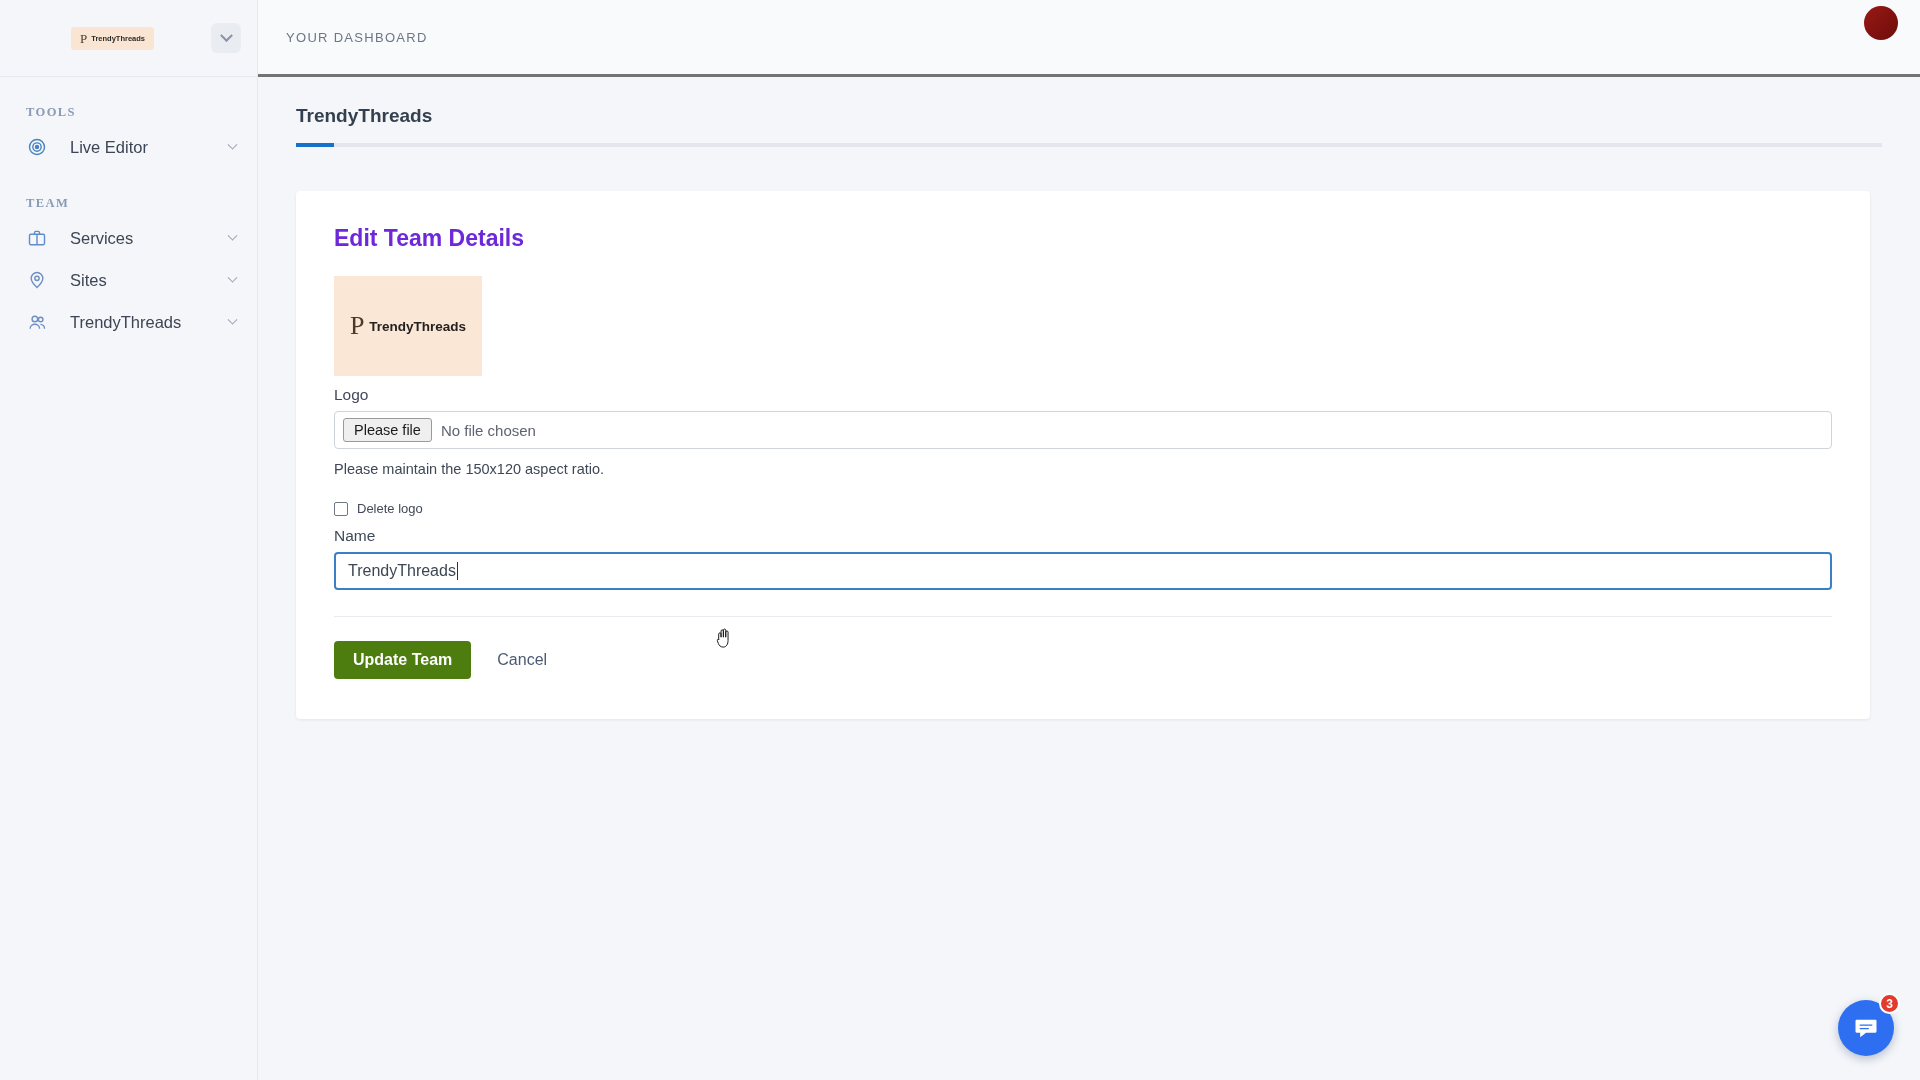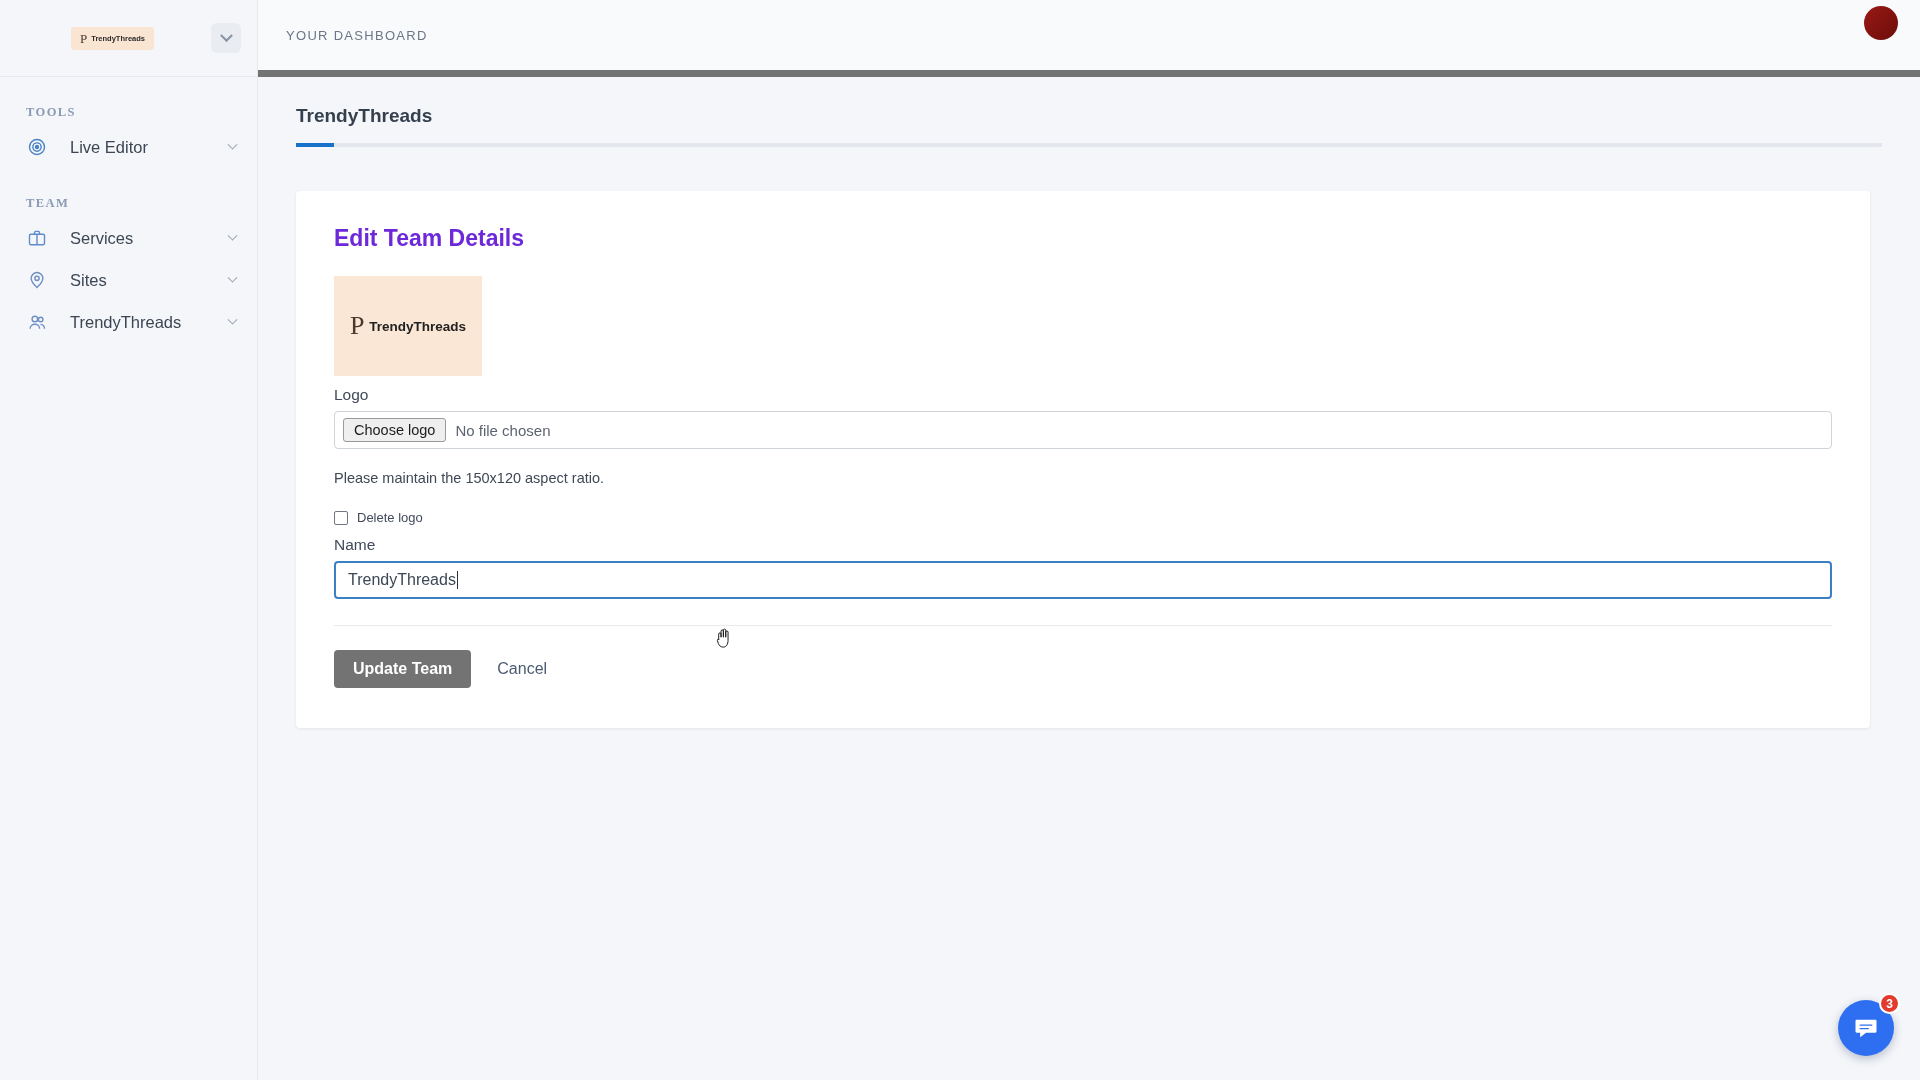--- a/index.html
+++ b/index.html
@@ -64,21 +64,21 @@
     display: flex; align-items: center; height: 42px; padding: 0 18px 0 26px;
     cursor: pointer; gap: 22px;
   }
   .sb-ico { width: 22px; height: 22px; display: flex; align-items: center; justify-content: center; flex: 0 0 22px; }
   .sb-label { flex: 1; font-size: 16.5px; color: #3c4654; }
   .sb-chev { flex: 0 0 14px; display: flex; justify-content: center; }
 
   
   .main { flex: 1; height: 1080px; background: #f4f6f9; position: relative; z-index: 1; display: flex; flex-direction: column; }
   .topbar {
-    height: 77px; border-bottom: 7px solid #737373; background: #f9fafc;
+    height: 77px; border-bottom: 3px solid #737373; background: #f9fafc;
     display: flex; align-items: center; padding-left: 28px;
   }
   .crumb { font-size: 13px; letter-spacing: 1.3px; color: #6b7686; text-transform: uppercase; }
 
   .tabsrow { padding: 28px 0 0 38px; }
   .tab-label { font-size: 19px; font-weight: 700; color: #35404f; padding-bottom: 16px; display: inline-block; }
   .tab-underline { height: 4px; background: #e3e7ed; width: calc(100% - 38px); position: relative; }
   .tab-underline .active { position: absolute; left: 0; top: 0; height: 4px; width: 38px; background: #1571c9; }
 
   .card {
@@ -98,39 +98,39 @@
   .flabel { font-size: 15.5px; color: #41495a; margin-bottom: 7px; }
   .file-row {
     height: 38px; border: 1px solid #ced4da; border-radius: 4px; background: #fff;
     display: flex; align-items: center; padding: 0 8px; gap: 9px; cursor: pointer;
   }
   .file-btn {
     font-size: 14.5px; color: #1b1b1b; background: #efefef;
     border: 1px solid #9a9a9a; border-radius: 3px; padding: 3px 10px; cursor: pointer;
   }
   .file-none { font-size: 15px; color: #5d6470; }
-  .hint { font-size: 14.5px; color: #3f4856; margin-top: 21px; }
+  .hint { font-size: 14.5px; color: #3f4856; margin-top: 12px; }
 
   .check-row { display: flex; align-items: center; gap: 9px; margin-top: 24px; }
   .cbox { width: 14px; height: 14px; border: 1px solid #6f7785; border-radius: 2px; background: #fff; cursor: pointer; }
   .check-lbl { font-size: 13px; color: #41495a; }
 
   .name-label { font-size: 15.5px; color: #41495a; margin-top: 11px; margin-bottom: 7px; }
   .name-input {
     width: 100%; height: 38px; border: 2px solid #3b7fc4; border-radius: 4px;
     background: #fff; display: flex; align-items: center; padding: 0 12px; cursor: text;
   }
   .name-val { font-size: 16px; color: #3c4654; }
   .caret-bar { width: 1px; height: 18px; background: #2b3442; margin-left: 1px; }
 
   .divider { height: 1px; background: #e8ebf0; margin: 26px 0 0 0; }
 
   .btnrow { display: flex; align-items: center; gap: 22px; margin-top: 24px; }
   .btn-primary {
-    background: #737373; color: #fff; font-size: 16px; font-weight: 600;
+    background: #4d7c0f; color: #fff; font-size: 16px; font-weight: 600;
     border: none; border-radius: 4px; padding: 10px 19px; cursor: pointer;
     font-family: "Liberation Sans", sans-serif; position: relative;
   }
   .btn-link {
     background: none; border: none; color: #4b5b73; font-size: 16px;
     cursor: pointer; font-family: "Liberation Sans", sans-serif; padding: 6px 4px;
   }
 
   .cursor { position: absolute; left: 458px; top: 628px; width: 18px; height: 22px; z-index: 40; pointer-events: none; }
 
@@ -272,21 +272,21 @@
       <div class="card-title">Edit Team Details</div>
 
       <div class="logo-thumb">
         <span class="logo-mark">P</span>
         <span class="logo-name">TrendyThreads</span>
       </div>
 
       <div class="flabel">Logo</div>
 
       <div class="file-row">
-        <span class="file-btn">Choose logo</span>
+        <span class="file-btn">Please file</span>
         <span class="file-none">No file chosen</span>
       </div>
 
       <div class="hint">Please maintain the 150x120 aspect ratio.</div>
 
       <div class="check-row">
         <span class="cbox"></span>
         <span class="check-lbl">Delete logo</span>
       </div>
 

